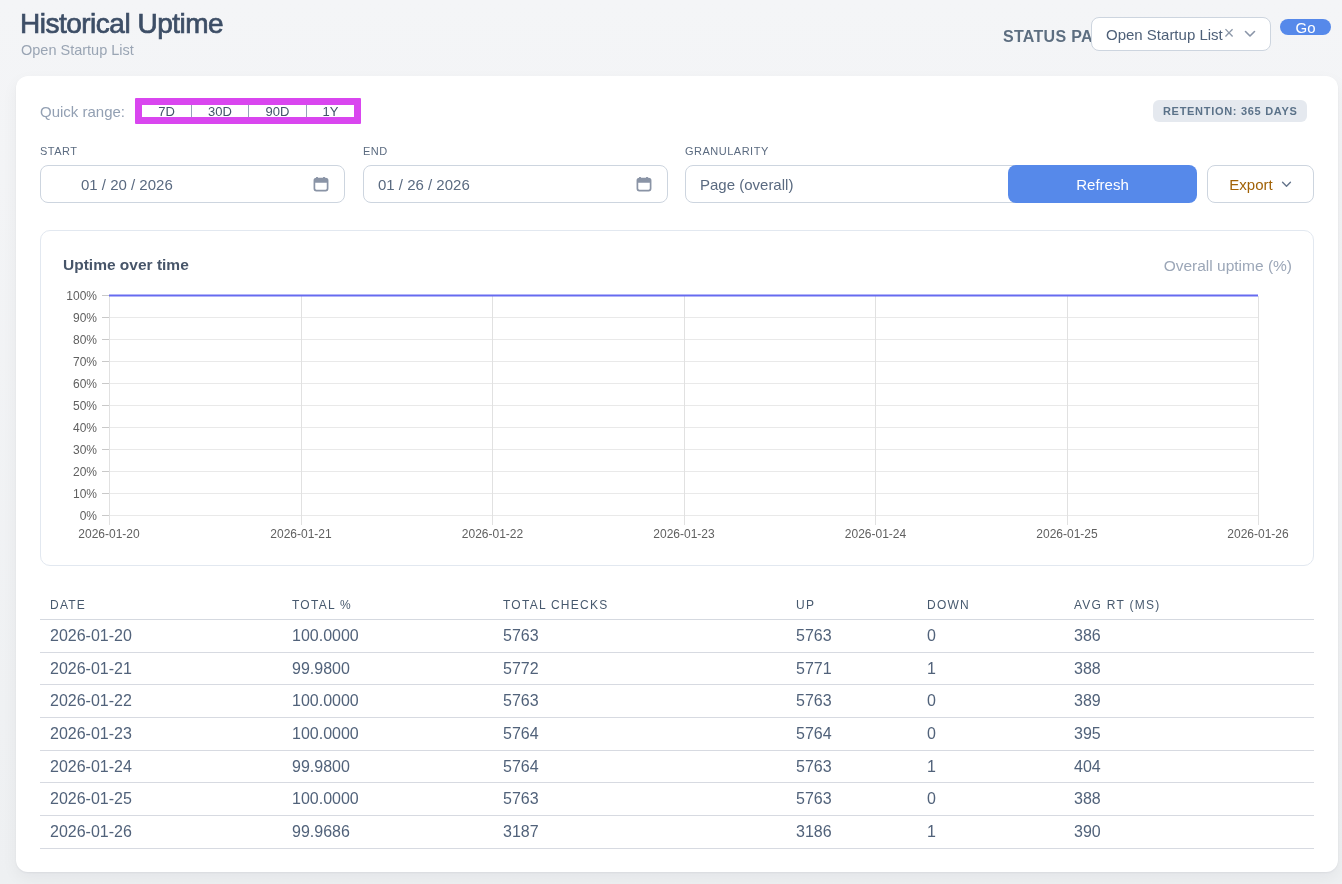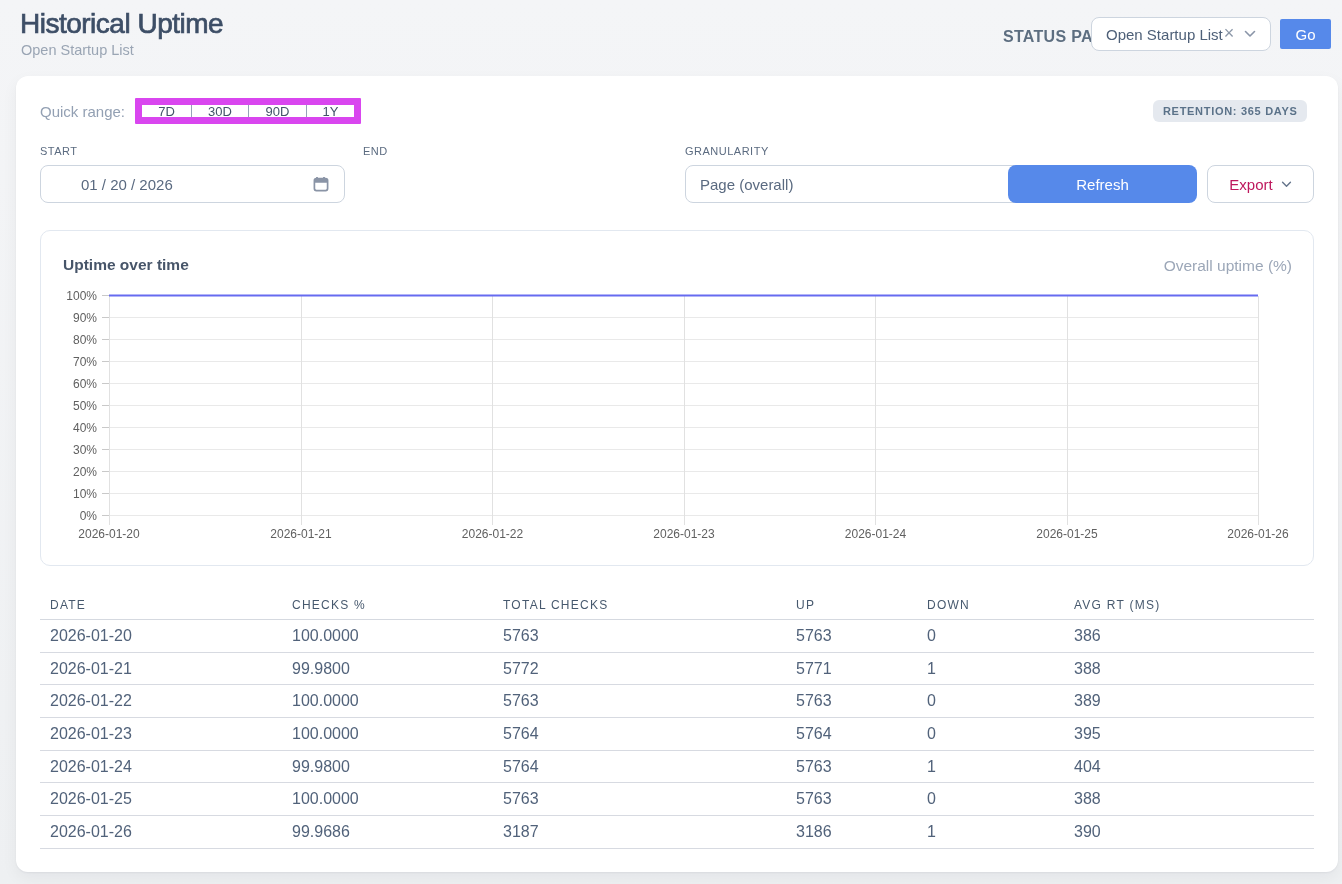--- a/index.html
+++ b/index.html
@@ -15,22 +15,22 @@
 .splabel { position:absolute; left:1003px; top:28px; font-size:16px; letter-spacing:0.3px; color:#5d6e80; font-weight:700; }
 .topselect {
   position:absolute; left:1091px; top:17px; width:180px; height:34px;
   background:#fff; border:1px solid #cdd5df; border-radius:8px;
   display:flex; align-items:center; padding-left:14px;
   font-size:15px; color:#4e6078;
 }
 .topselect .x { color:#8b97a8; font-size:18px; margin-left:1px; line-height:1; position:relative; top:-1px; }
 .topselect svg.chev { position:absolute; right:14px; top:12px; }
 .go {
-  position:absolute; left:1280px; top:19px; width:51px; height:30px;
-  background:#5689ea; border:none; border-radius:2px;
+  position:absolute; left:1280px; top:19px; width:51px; height:16px;
+  background:#5689ea; border:none; border-radius:9px;
   color:#fff; font-size:15px; font-family:inherit;
   display:flex; align-items:center; justify-content:center;
 }
 .card {
   position:absolute; left:16px; top:76px; width:1322px; height:796px;
   background:#fff; border-radius:12px;
   box-shadow:0 1px 2px rgba(16,24,40,.05), 0 6px 16px rgba(16,24,40,.05);
 }
 
 .qlabel { position:absolute; left:24px; top:27px; font-size:15px; color:#93a0b3; }
@@ -46,21 +46,21 @@
 
 .flabel { position:absolute; font-size:11px; letter-spacing:0.5px; color:#5b6b80; top:69px; }
 .inbox { position:absolute; top:89px; height:38px; background:#fff;
   border:1px solid #cdd5df; border-radius:8px; display:flex; align-items:center;
   font-size:15px; color:#5a6a80; padding-left:14px; position:absolute; }
 .inbox svg { position:absolute; right:15px; top:10px; }
 .refresh { position:absolute; left:992px; top:89px; width:189px; height:38px;
   background:#5689ea; border:none; border-radius:8px; color:#fff; font-size:15px;
   font-family:inherit; display:flex; align-items:center; justify-content:center; }
 .export { position:absolute; left:1191px; top:89px; width:107px; height:38px;
-  background:#fff; border:1px solid #cdd5df; border-radius:8px; color:#be185d; font-size:15px;
+  background:#fff; border:1px solid #cdd5df; border-radius:8px; color:#a16207; font-size:15px;
   font-family:inherit; display:flex; align-items:center; justify-content:center; gap:8px; }
 
 .panel { position:absolute; left:24px; top:154px; width:1274px; height:336px;
   border:1px solid #e2e8f0; border-radius:10px; background:#fff; }
 .ptitle { position:absolute; left:22px; top:25px; font-size:15.5px; font-weight:700; color:#475569; }
 .plabel { position:absolute; right:21px; top:26px; font-size:15.5px; color:#9ca7b8; }
 
 .tbl { position:absolute; left:24px; top:513px; width:1274px; border-collapse:collapse; table-layout:fixed; }
 .tbl th { text-align:left; font-size:12px; letter-spacing:1.25px; color:#47596e;
   font-weight:400; padding:9px 0 7px 10px; border-bottom:1px solid #d5d9e0; height:28px; box-sizing:border-box;}
@@ -91,20 +91,27 @@
 
   <div class="flabel" style="left:24px;">START</div>
   <div class="inbox" style="left:24px; width:305px;padding-left:40px;">01 / 20 / 2026
     <svg width="16" height="16" viewBox="0 0 16 16">
         <path d="M4 1 v3 M11 1 v3" stroke="#8a94a6" stroke-width="1.8" fill="none"></path>
         <rect x="1.4" y="2.6" width="13.2" height="12" rx="2" fill="none" stroke="#8a94a6" stroke-width="1.7"></rect>
         <path d="M1.4 6.7 h13.2 v-2.5 a2 2 0 0 0 -2 -2 h-9.2 a2 2 0 0 0 -2 2 z" fill="#8a94a6"></path>
       </svg>
   </div>
   <div class="flabel" style="left:347px;">END</div>
+  <div class="inbox" style="left:347px; width:305px;">01 / 26 / 2026
+    <svg width="16" height="16" viewBox="0 0 16 16">
+        <path d="M4 1 v3 M11 1 v3" stroke="#8a94a6" stroke-width="1.8" fill="none"></path>
+        <rect x="1.4" y="2.6" width="13.2" height="12" rx="2" fill="none" stroke="#8a94a6" stroke-width="1.7"></rect>
+        <path d="M1.4 6.7 h13.2 v-2.5 a2 2 0 0 0 -2 -2 h-9.2 a2 2 0 0 0 -2 2 z" fill="#8a94a6"></path>
+      </svg>
+  </div>
   <div class="flabel" style="left:669px;">GRANULARITY</div>
   <div class="inbox" style="left:669px; width:354px; font-size:15px;">Page (overall)
     <svg style="top:15px;" width="12" height="8" viewBox="0 0 12 8">
         <path d="M1.5 1.5 L6 6 L10.5 1.5" fill="none" stroke="#9aa5b5" stroke-width="1.6" stroke-linecap="round" stroke-linejoin="round"></path>
       </svg>
   </div>
   <div class="refresh">Refresh</div>
   <div class="export">Export
     <svg width="11" height="7" viewBox="0 0 12 8">
         <path d="M1.5 1.5 L6 6 L10.5 1.5" fill="none" stroke="#64748b" stroke-width="1.6" stroke-linecap="round" stroke-linejoin="round"></path>
@@ -187,21 +194,21 @@
       <col style="width:242px">
         <col style="width:211px">
         <col style="width:293px">
       <col style="width:131px">
         <col style="width:147px">
         <col>
     </colgroup>
     <tbody>
         <tr>
           <th>DATE</th>
-          <th>CHECKS %</th>
+          <th>TOTAL %</th>
           <th>TOTAL CHECKS</th>
           <th>UP</th>
           <th>DOWN</th>
           <th>AVG RT (MS)</th>
         </tr>
     <tr>
           <td>2026-01-20</td>
           <td>100.0000</td>
           <td>5763</td>
           <td>5763</td>

